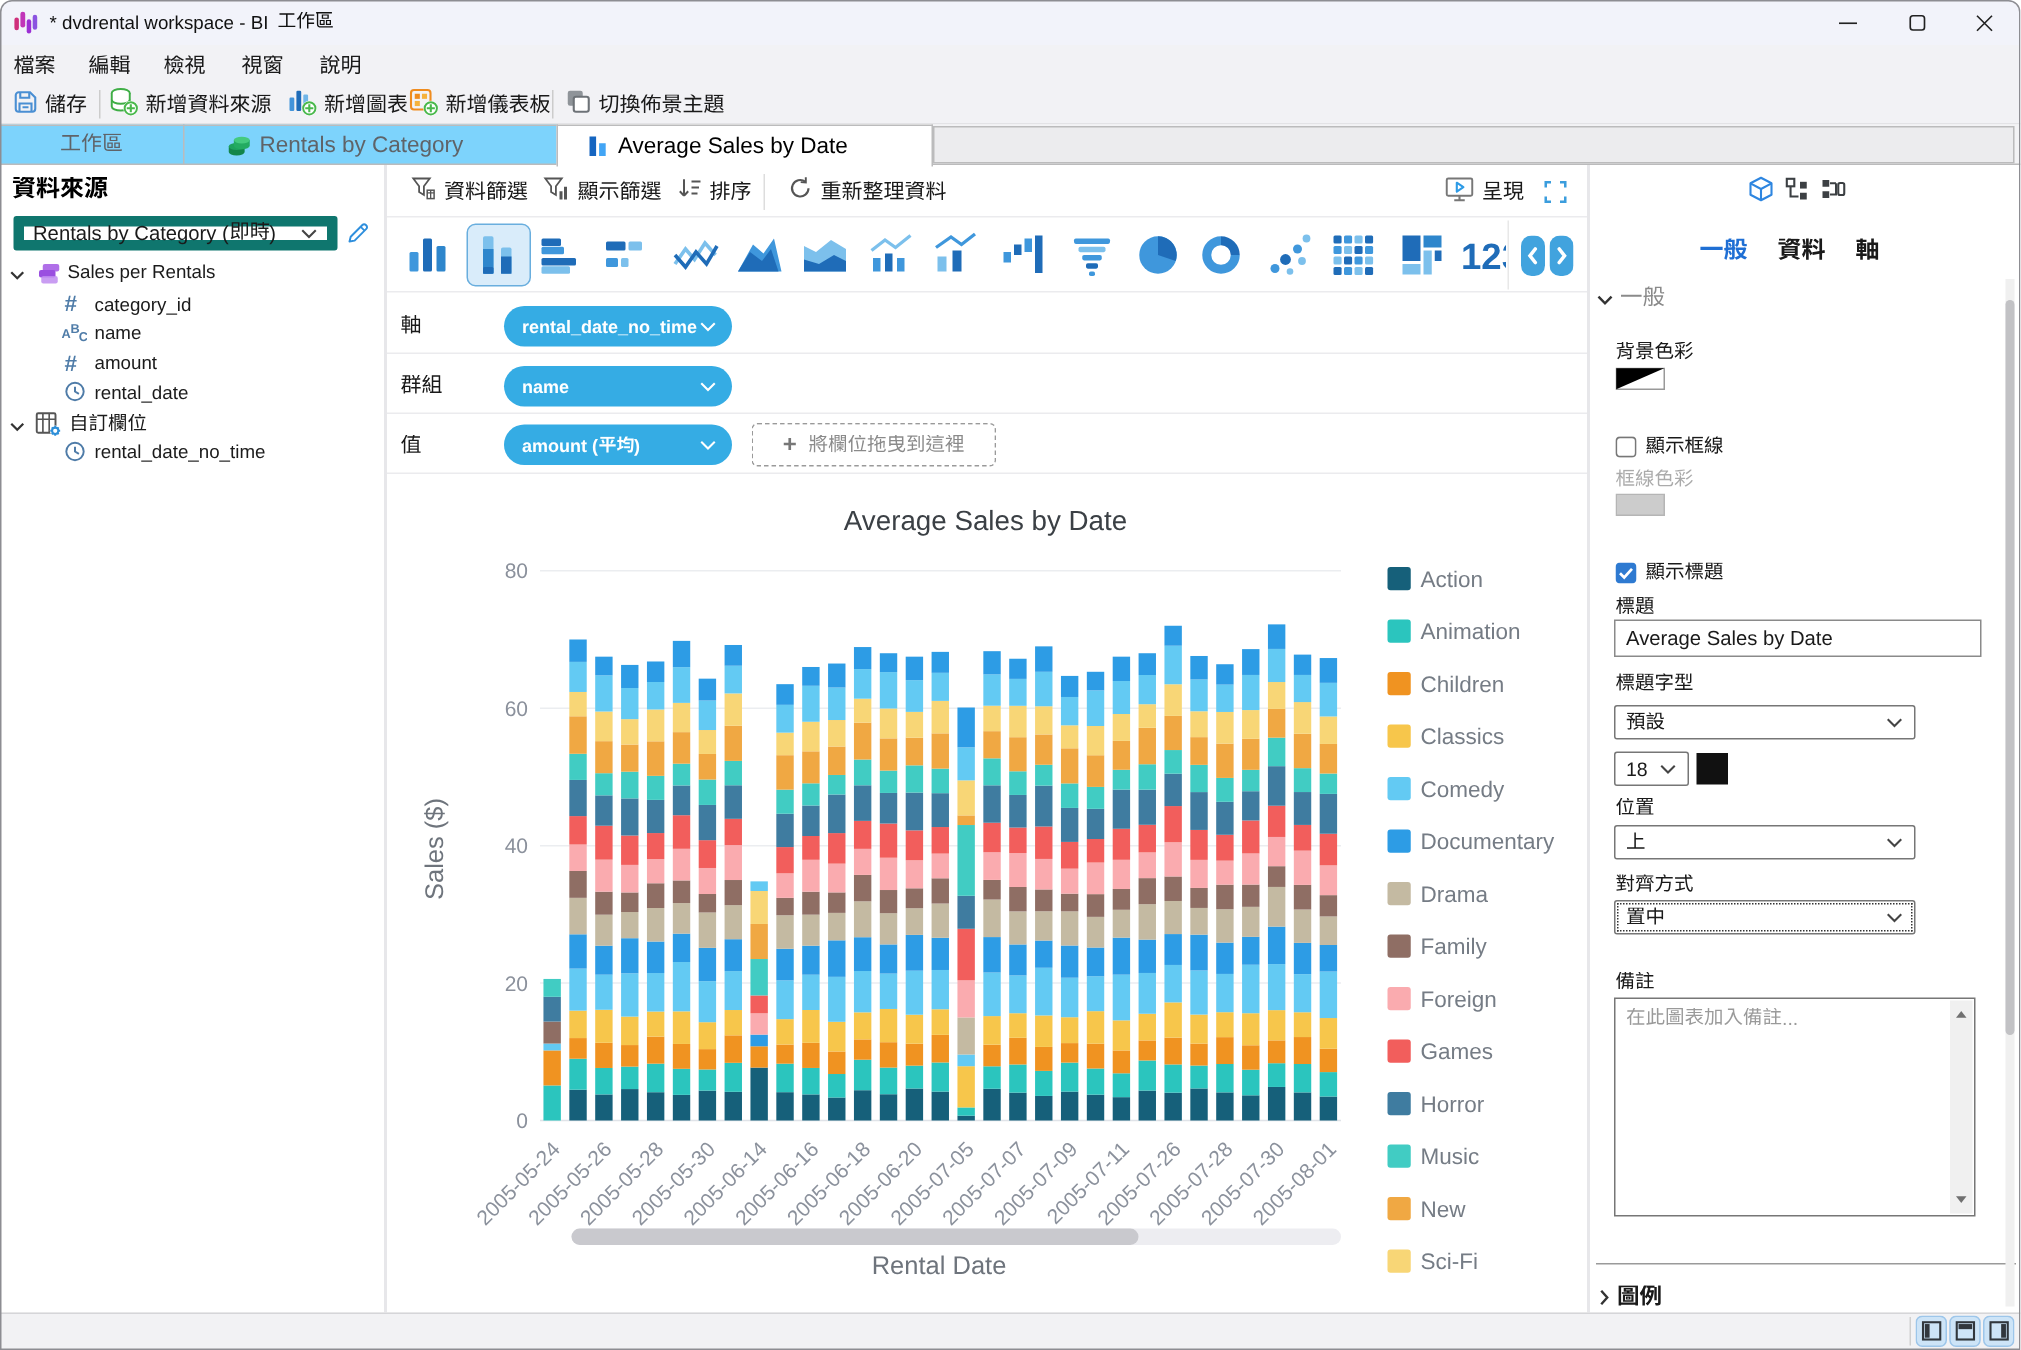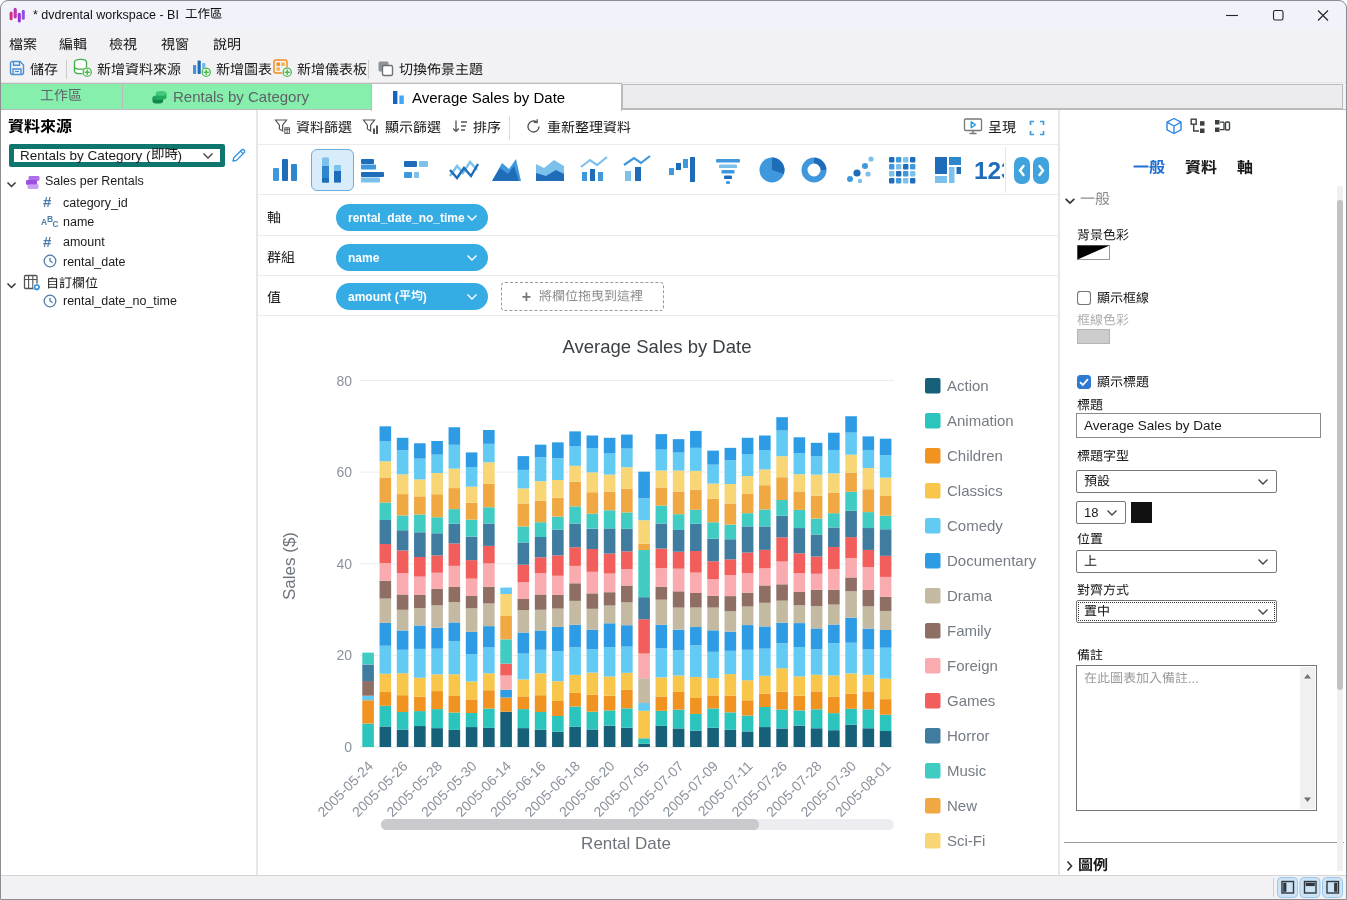--- a/index.html
+++ b/index.html
@@ -3,21 +3,21 @@
 <style>
 *{margin:0;padding:0;box-sizing:border-box}
 html,body{width:1347px;height:900px;overflow:hidden}
 body{font-family:"Liberation Sans",sans-serif;position:relative;background:#fff}
 .abs{position:absolute}
 .frame{position:absolute;inset:0;border:1px solid #8d8d92;border-radius:8px 8px 0 0;pointer-events:none;z-index:99}
 .titlebar{left:0;top:0;width:1347px;height:30px;background:#f2f3fa;border-radius:8px 8px 0 0}
 .menubar{left:0;top:30px;width:1347px;height:26px;background:#f2f2f5}
 .toolbar{left:0;top:56px;width:1347px;height:27px;background:#f2f2f5;border-bottom:1px solid #e3e3e6}
 .tabstrip{left:0;top:83px;width:1347px;height:27px;background:#f3f3f5}
-.tab{position:absolute;top:83px;height:27px;background:#86efac;border:1px solid #bbbbbc;display:flex;align-items:center;justify-content:center;font-size:15px;color:#5f6368}
+.tab{position:absolute;top:83px;height:27px;background:#7dd3fc;border:1px solid #bbbbbc;display:flex;align-items:center;justify-content:center;font-size:15px;color:#5f6368}
 .tab.active{background:#fff;border-bottom:none;color:#000;z-index:2}
 .hstack{display:flex;align-items:center}
 .icon{flex:none}
 </style></head>
 <body>
 <div class="frame"></div>
 
 <div class="abs titlebar"></div>
 <svg width="17" height="17" viewBox="0 0 17 17" class="abs" style="left:9px;top:7px">
 <rect x="0.6" y="4.6" width="3" height="8.6" rx="1.5" fill="#cf2f7b"></rect>
@@ -135,21 +135,21 @@
 <div class="tab active abs" style="left:371px;width:251px;height:28px;justify-content:flex-start;padding-left:20px"><svg width="14" height="15" viewBox="0 0 14 15" style="margin-right:6px">
 <rect x="1" y="1" width="4.4" height="13" fill="#1565c0"></rect>
 <rect x="7.4" y="5.5" width="4.4" height="8.5" fill="#42a5f5"></rect>
     </svg>Average Sales by Date</div>
 <div class="abs" style="left:622px;top:84px;width:721px;height:25px;background:#ececee;border:1px solid #bbbbbc"></div>
 <div class="abs" style="left:0;top:110px;width:256px;height:765px;background:#fff"></div>
 <div class="abs" style="left:256px;top:110px;width:2px;height:765px;background:#e7e7ea"></div>
 <div class="abs" style="left:8px;top:118px"><svg width="64.0" height="16.8" viewBox="0 0 64.0 16.8" style="display:inline-block;vertical-align:middle;">
       <path transform="translate(0,12.80) scale(0.016000,-0.016000)" d="M287 305H722V263H287ZM287 195H722V151H287ZM287 416H722V373H287ZM62 800V712H319V800ZM579 31C678 -6 781 -55 839 -88L947 -24C886 5 789 46 697 80H843V487H171V80H318C247 46 139 14 42 -4C68 -24 110 -68 131 -92C233 -63 362 -13 444 40L355 80H641ZM40 646V554H305C322 533 338 507 346 489C515 508 598 547 637 591C700 536 788 503 900 489C914 519 942 563 966 585C830 592 724 619 670 671V681V702H780C769 681 757 660 746 644L839 610C870 650 905 712 931 768L849 794L831 789H547L563 832L459 856C436 787 394 720 341 677C366 663 410 634 430 616C455 639 479 669 501 702H560V687C560 650 535 605 343 584V646Z M1037 766C1061 693 1080 596 1083 533L1173 556C1168 619 1148 714 1121 787ZM1366 793C1355 722 1331 622 1310 559L1387 538C1412 596 1442 691 1467 771ZM1502 714C1559 677 1628 623 1659 584L1721 674C1688 711 1617 762 1561 795ZM1457 462C1515 427 1589 373 1622 336L1683 432C1647 468 1571 517 1513 548ZM1338 364 1300 336V404H1448V516H1300V849H1190V516H1038V404H1190V342L1119 367C1104 290 1065 198 1022 147C1041 108 1067 46 1077 5C1129 63 1166 170 1190 271V-90H1300V257C1325 203 1353 134 1367 90L1450 180C1434 210 1359 336 1338 364ZM1446 224 1464 112 1745 163V-89H1857V183L1978 205L1960 316L1857 298V850H1745V278Z M2701 601C2682 506 2638 416 2575 359L2560 382V607H2938V724H2560V849H2433V724H2068V607H2433V375C2346 240 2190 114 2026 51C2053 26 2092 -22 2111 -53C2230 3 2343 91 2433 196V-90H2560V202C2650 94 2764 4 2885 -52C2905 -18 2944 33 2974 58C2824 114 2681 220 2591 337C2618 322 2651 301 2668 288C2692 312 2715 341 2735 374C2785 332 2836 288 2865 258L2948 340C2911 376 2842 428 2784 472C2798 506 2809 543 2818 580ZM2230 601C2202 479 2141 373 2052 309C2079 292 2125 252 2145 231C2189 267 2227 314 2260 368C2287 342 2313 317 2328 298L2408 383C2386 407 2347 440 2311 471C2325 505 2336 541 2346 579Z M3588 383H3819V327H3588ZM3588 518H3819V464H3588ZM3499 202C3474 139 3434 69 3395 22C3422 8 3467 -18 3489 -36C3527 16 3574 100 3605 171ZM3783 173C3815 109 3855 25 3873 -27L3984 21C3963 70 3920 153 3887 213ZM3075 756C3127 724 3203 678 3239 649L3312 744C3273 771 3195 814 3145 842ZM3028 486C3080 456 3155 411 3191 383L3263 480C3223 506 3147 546 3096 572ZM3040 -12 3150 -77C3194 22 3241 138 3279 246L3181 311C3138 194 3081 66 3040 -12ZM3482 604V241H3641V27C3641 16 3637 13 3625 13C3614 13 3573 13 3538 14C3551 -15 3564 -58 3568 -89C3631 -90 3677 -88 3712 -72C3747 -56 3755 -27 3755 24V241H3930V604H3738L3777 670L3664 690H3959V797H3330V520C3330 358 3321 129 3208 -26C3237 -39 3288 -71 3309 -90C3429 77 3447 342 3447 520V690H3641C3636 664 3626 633 3616 604Z" fill="#000"></path>
     </svg></div>
-<div class="abs hstack" style="left:9px;top:144px;width:216px;height:23px;border:5px solid #0f766e;border-radius:2px;background:#fff;padding:0 6px;font-size:13.5px;color:#1a1a1a">
+<div class="abs hstack" style="left:9px;top:144px;width:216px;height:23px;border:7px solid #0f766e;border-radius:2px;background:#fff;padding:0 6px;font-size:13.5px;color:#1a1a1a">
     <span>Rentals by Category (</span>
     <svg width="27.0" height="14.2" viewBox="0 0 27.0 14.2" style="display:inline-block;vertical-align:middle;">
       <path transform="translate(0,10.80) scale(0.013500,-0.013500)" d="M418 521V383H183V521ZM418 590H183V720H418ZM315 233C334 201 354 166 374 130L183 68V315H493V787H108V91C108 53 82 35 65 26C77 8 92 -28 97 -50C118 -33 151 -20 405 70C424 33 440 -3 451 -30L519 7C492 73 430 182 378 264ZM584 781V-80H658V711H840V205C840 191 836 187 821 187C808 186 761 186 710 188C720 167 730 136 732 116C805 115 850 116 878 129C906 141 914 163 914 204V781Z M1445 209C1493 156 1548 80 1572 33L1638 73C1612 120 1555 193 1507 244ZM1631 841V720H1380V653H1631V523H1424V456H1763V346H1384V279H1763V10C1763 -5 1758 -9 1742 -9C1726 -10 1669 -10 1608 -8C1619 -29 1630 -59 1633 -79C1714 -79 1764 -78 1796 -66C1827 -55 1837 -34 1837 9V279H1954V346H1837V456H1925V523H1705V653H1957V720H1705V841ZM1291 416V185H1146V416ZM1291 484H1146V706H1291ZM1076 775V35H1146V117H1362V775Z" fill="#1a1a1a"></path>
     </svg>
     <span>)</span>
     <span style="margin-left:auto"><svg width="12" height="8" viewBox="0 0 12 8">
         <path d="M1.5 1.5 L6 6 L10.5 1.5" fill="none" stroke="#444" stroke-width="1.4"></path>
       </svg></span>
   </div>
 <div class="abs" style="left:230px;top:147px"><svg width="17" height="17" viewBox="0 0 17 17">
@@ -392,21 +392,21 @@
         <path d="M1.5 1.5 L6 6 L10.5 1.5" fill="none" stroke="#fff" stroke-width="1.4"></path>
       </svg></span>
   </div>
 <div class="abs hstack" style="left:336px;top:244px;width:152px;height:27px;background:#35ace4;border-radius:13.5px;padding:0 10px 0 12px;color:#fff;font-weight:bold;font-size:12px">
     <span>name</span>
     <span style="margin-left:auto"><svg width="12" height="8" viewBox="0 0 12 8">
         <path d="M1.5 1.5 L6 6 L10.5 1.5" fill="none" stroke="#fff" stroke-width="1.4"></path>
       </svg></span>
   </div>
 <div class="abs hstack" style="left:336px;top:283px;width:152px;height:27px;background:#35ace4;border-radius:13.5px;padding:0 10px 0 12px;color:#fff;font-weight:bold;font-size:12px">
-    <span style="display:inline-flex;align-items:flex-start">amount&nbsp;(<svg width="24.0" height="12.6" viewBox="0 0 24.0 12.6" style="display:inline-block;vertical-align:middle;">
+    <span style="display:inline-flex;align-items:flex-end">amount&nbsp;(<svg width="24.0" height="12.6" viewBox="0 0 24.0 12.6" style="display:inline-block;vertical-align:middle;">
         <path transform="translate(0,9.60) scale(0.012000,-0.012000)" d="M159 604C192 537 223 449 233 395L350 432C338 488 303 572 269 637ZM729 640C710 574 674 486 642 428L747 397C781 449 822 530 858 607ZM46 364V243H437V-89H562V243H957V364H562V669H899V788H99V669H437V364Z M1423 256V149H1753V256ZM1022 131 1068 11C1165 60 1287 122 1399 182L1366 292L1269 245V497H1314L1307 490C1337 475 1392 442 1417 421L1445 456V367H1735V474H1458C1480 505 1502 539 1523 576H1830C1819 223 1805 78 1776 46C1764 31 1753 28 1734 28C1709 28 1656 28 1598 33C1619 -2 1635 -54 1637 -89C1695 -91 1754 -92 1790 -85C1830 -79 1857 -68 1884 -29C1925 23 1938 186 1952 632C1952 647 1953 689 1953 689H1581C1601 731 1618 775 1633 819L1510 850C1477 744 1425 638 1364 556V610H1269V832H1153V610H1044V497H1153V190C1104 167 1058 146 1022 131Z" fill="#fff"></path>
       </svg>)</span>
     <span style="margin-left:auto"><svg width="12" height="8" viewBox="0 0 12 8">
         <path d="M1.5 1.5 L6 6 L10.5 1.5" fill="none" stroke="#fff" stroke-width="1.4"></path>
       </svg></span>
   </div>
 <div class="abs hstack" style="left:501px;top:282px;width:163px;height:29px;border:1.5px dashed #9a9a9a;border-radius:4px;justify-content:center">
     <span style="color:#777;font-size:16px;margin-right:8px;font-weight:bold">+</span>
     <svg width="104.0" height="13.7" viewBox="0 0 104.0 13.7" style="display:inline-block;vertical-align:middle;">
       <path transform="translate(0,10.40) scale(0.013000,-0.013000)" d="M448 201C498 151 554 81 577 35L639 74C614 120 556 187 506 235ZM379 541 391 485C452 494 523 504 595 514L591 567C510 557 436 547 379 541ZM755 468V327H374V259H755V19C755 5 751 2 735 1C719 0 665 0 605 2C616 -19 626 -50 629 -70C709 -70 758 -69 788 -57C819 -45 827 -23 827 18V259H957V327H827V468ZM602 701H832C806 652 770 608 728 569C698 611 648 660 601 700ZM648 841C590 760 478 676 358 627C373 615 395 594 406 580C457 604 507 632 553 665C602 624 651 571 681 529C592 462 484 415 377 390C390 376 407 351 415 334C627 392 837 518 925 736L879 759L866 755H663C684 776 703 797 720 819ZM83 801V485H272V338H40V271H95V250C95 172 87 46 32 -45C49 -53 76 -69 89 -82C151 19 162 161 162 247V271H272V-80H342V839H272V551H150V801Z M1524 279C1533 259 1544 230 1549 212L1581 224C1576 240 1564 268 1553 289ZM1691 291C1686 272 1671 240 1661 218L1686 207C1697 225 1712 251 1725 275ZM1429 437V390H1595V347H1457V156H1575C1534 109 1472 60 1420 35C1432 26 1448 8 1457 -5C1501 20 1553 65 1593 110V-38H1647V97C1692 68 1739 34 1766 12L1799 51C1765 78 1700 121 1647 152V156H1790V347H1649V390H1819V437H1649V492H1595V437ZM1395 630H1532V560H1395ZM1395 681V751H1532V681ZM1504 305H1600V198H1504ZM1642 305H1742V198H1642ZM1855 630V560H1714V630ZM1855 681H1714V751H1855ZM1332 805V-80H1395V506H1591V805ZM1893 805H1655V506H1855V-8C1855 -19 1852 -22 1843 -22C1835 -22 1810 -23 1780 -22C1788 -37 1797 -63 1800 -78C1844 -78 1873 -77 1893 -68C1913 -57 1920 -40 1920 -9V805ZM1156 840V628H1062V562H1156V548C1131 415 1081 261 1030 178C1042 159 1059 126 1066 106C1099 162 1131 249 1156 342V-79H1217V423C1235 381 1253 335 1261 308L1303 359C1292 386 1237 493 1217 527V562H1295V628H1217V840Z M2369 658V585H2914V658ZM2435 509C2465 370 2495 185 2503 80L2577 102C2567 204 2536 384 2503 525ZM2570 828C2589 778 2609 712 2617 669L2692 691C2682 734 2660 797 2641 847ZM2326 34V-38H2955V34H2748C2785 168 2826 365 2853 519L2774 532C2756 382 2716 169 2678 34ZM2286 836C2230 684 2136 534 2038 437C2051 420 2073 381 2081 363C2115 398 2148 439 2180 484V-78H2255V601C2294 669 2329 742 2357 815Z M3169 839V638H3042V568H3169V350L3028 309L3047 235L3169 275V14C3169 0 3164 -4 3152 -4C3140 -5 3101 -5 3058 -4C3068 -24 3077 -56 3080 -74C3143 -75 3182 -72 3206 -60C3231 -48 3240 -28 3240 14V299L3347 334L3336 403L3240 372V568H3345V638H3240V839ZM3511 841C3477 714 3418 592 3344 513C3361 503 3393 480 3406 468C3444 512 3480 569 3511 632H3956V700H3541C3558 740 3572 782 3584 824ZM3470 520V351L3364 310L3386 247L3470 280V41C3470 -52 3500 -75 3608 -75C3632 -75 3815 -75 3840 -75C3932 -75 3954 -41 3965 77C3945 81 3916 91 3900 103C3895 9 3886 -9 3837 -9C3798 -9 3641 -9 3611 -9C3549 -9 3538 0 3538 41V306L3659 353V89H3726V379L3845 426C3844 331 3840 223 3833 155L3890 139C3904 228 3911 373 3913 483L3917 495L3863 511L3849 499L3726 451V601H3659V425L3538 378V520Z M4138 733V233H4212V292H4494C4509 228 4528 170 4552 121C4414 54 4242 12 4065 -12C4080 -29 4101 -64 4109 -81C4277 -52 4445 -9 4586 59C4645 -29 4724 -80 4830 -80C4918 -80 4947 -40 4962 104C4942 110 4915 125 4899 140C4890 24 4877 -7 4832 -7C4758 -7 4699 29 4653 94C4727 137 4792 188 4842 249L4769 282C4730 233 4678 192 4618 156C4598 195 4582 241 4569 292H4868V733H4518V838H4442L4444 733ZM4461 482C4466 440 4472 399 4479 360H4212V482ZM4454 546H4212V665H4446C4448 624 4451 585 4454 546ZM4535 482H4792V360H4554C4546 398 4540 439 4535 482ZM4528 546C4525 584 4522 624 4520 665H4792V546Z M5641 754V148H5711V754ZM5839 824V37C5839 20 5834 15 5817 15C5800 14 5745 14 5686 16C5698 -4 5710 -38 5714 -59C5787 -59 5840 -57 5871 -44C5901 -32 5912 -10 5912 37V824ZM5062 42 5079 -30C5211 -4 5401 32 5579 67L5575 133L5365 94V251H5565V318H5365V425H5294V318H5097V251H5294V82ZM5119 439C5143 450 5180 454 5493 484C5507 461 5519 440 5528 422L5585 460C5556 517 5490 608 5434 675L5379 643C5404 613 5430 577 5454 543L5198 521C5239 575 5280 642 5314 708H5585V774H5071V708H5230C5198 637 5157 573 5142 554C5125 530 5110 513 5094 510C5103 490 5114 455 5119 439Z M6393 460V403H6862V460ZM6393 591V535H6862V591ZM6453 270H6792V146H6453ZM6382 328V88H6866V328ZM6083 805C6128 756 6183 687 6211 645L6268 686C6241 726 6186 790 6140 839ZM6539 824C6563 793 6594 752 6609 722H6314V662H6947V722H6635L6687 745C6670 774 6636 820 6608 852ZM6061 284C6069 292 6095 299 6121 299H6230C6197 142 6125 31 6028 -31C6043 -41 6068 -67 6078 -82C6129 -48 6175 1 6212 63C6291 -45 6416 -65 6616 -65C6726 -65 6852 -63 6945 -57C6949 -36 6959 -1 6970 15C6868 6 6721 1 6616 1C6434 2 6308 16 6242 121C6271 185 6293 260 6307 347L6270 361L6257 360H6143C6200 428 6276 532 6318 591L6269 614L6257 609H6047V546H6208C6165 485 6106 405 6082 383C6064 363 6048 356 6033 352C6041 337 6056 302 6061 284Z M7149 808C7178 767 7213 711 7230 675L7286 716C7268 750 7233 802 7202 842ZM7498 537H7634V402H7498ZM7705 537H7844V402H7705ZM7498 731H7634V598H7498ZM7705 731H7844V598H7705ZM7388 12V-55H7959V12H7705V159H7923V226H7705V337H7916V796H7430V337H7634V226H7430V159H7634V12ZM7048 663V594H7281C7222 467 7118 338 7022 264C7032 250 7050 213 7057 192C7098 226 7140 270 7181 319V-79H7250V325C7287 278 7330 219 7350 187L7392 247L7316 336C7345 362 7378 397 7408 429L7362 472C7343 443 7310 403 7284 373L7250 410V411C7298 481 7340 558 7369 636L7329 666L7317 663Z" fill="#8a8a8a"></path>

